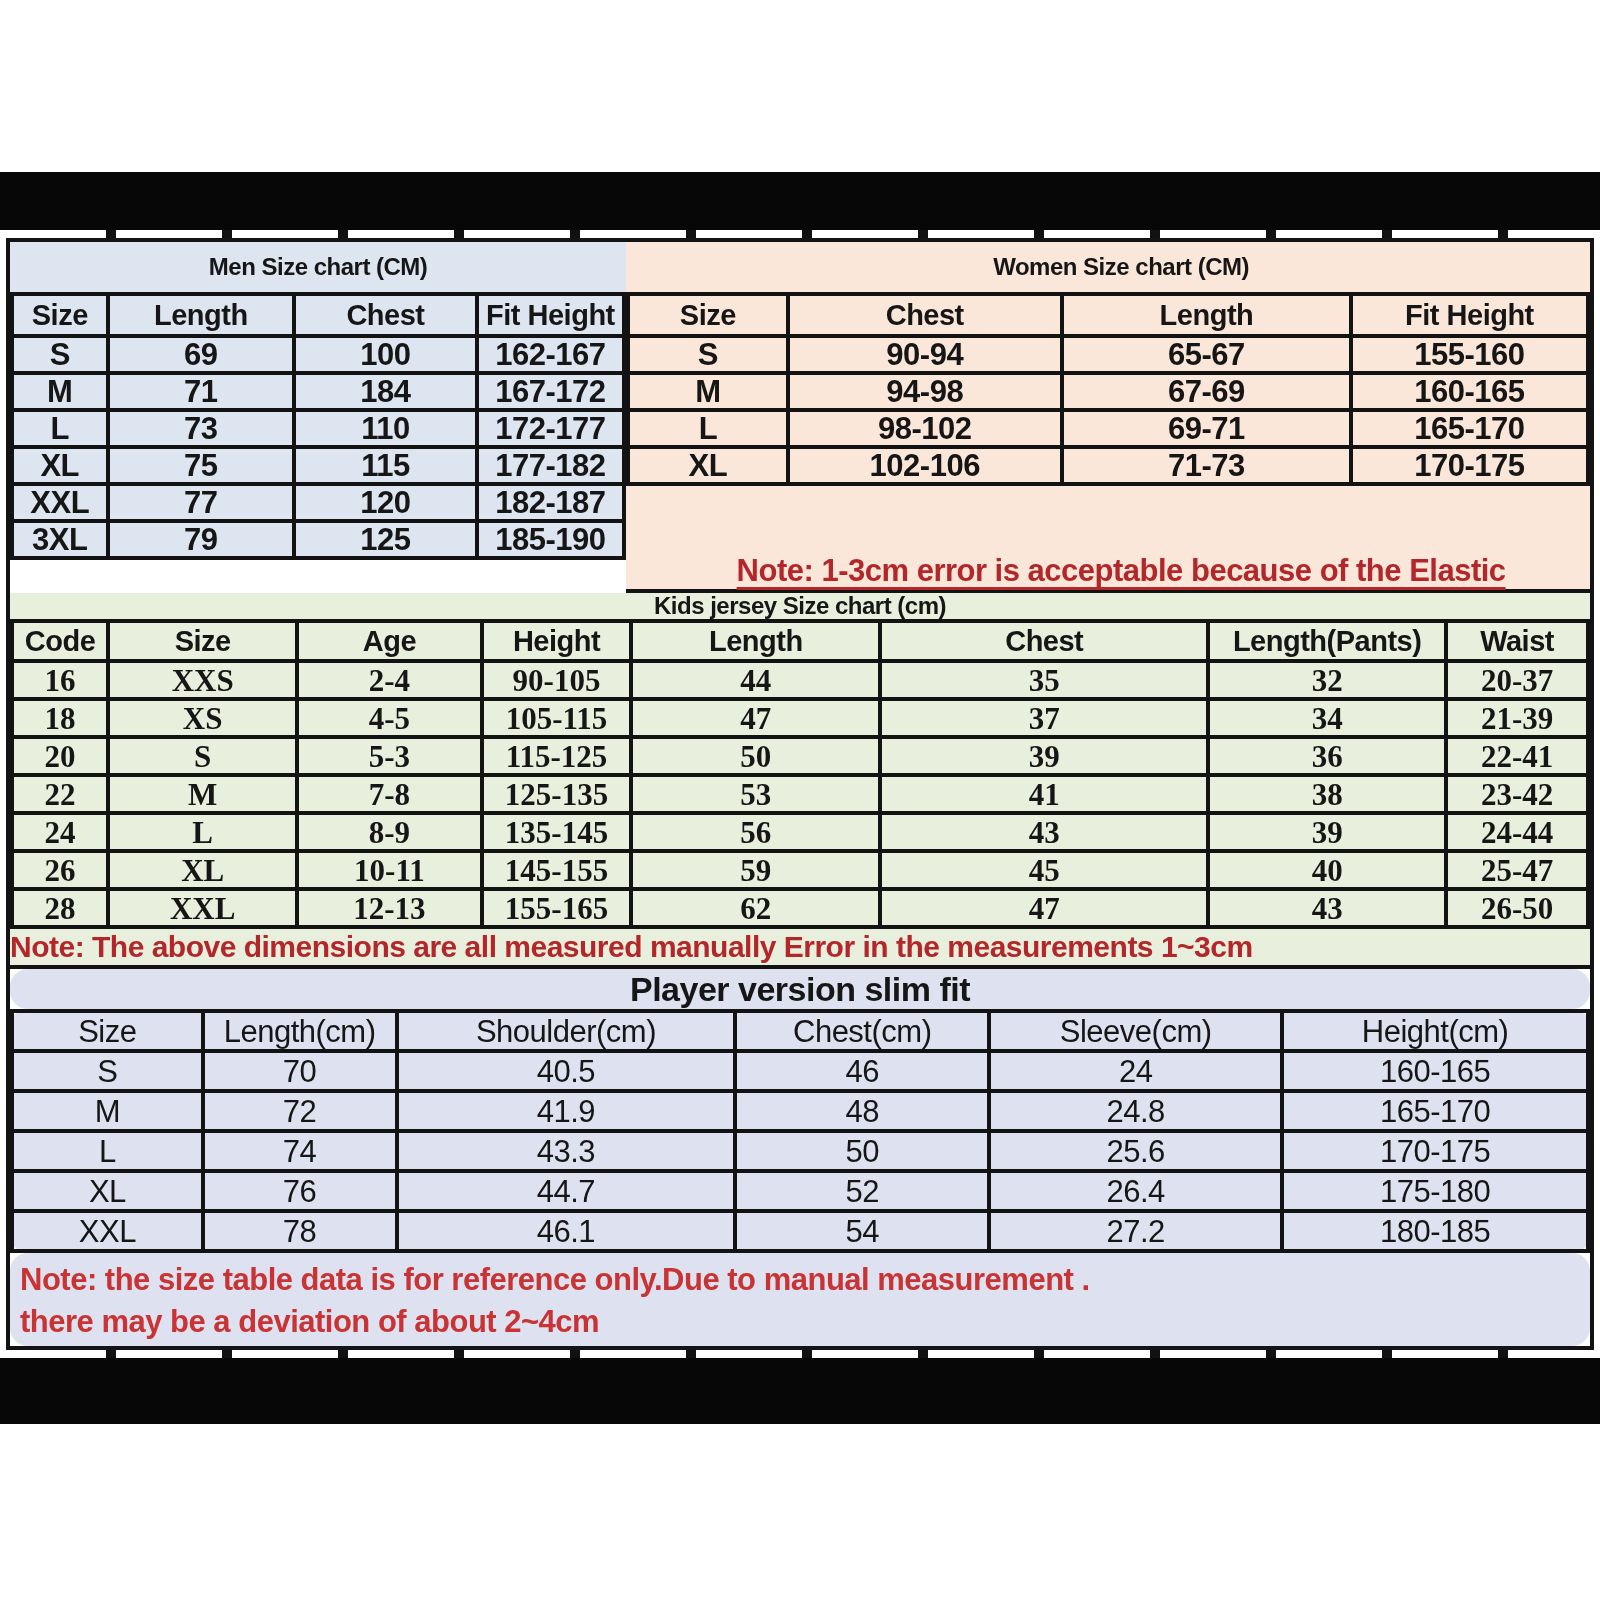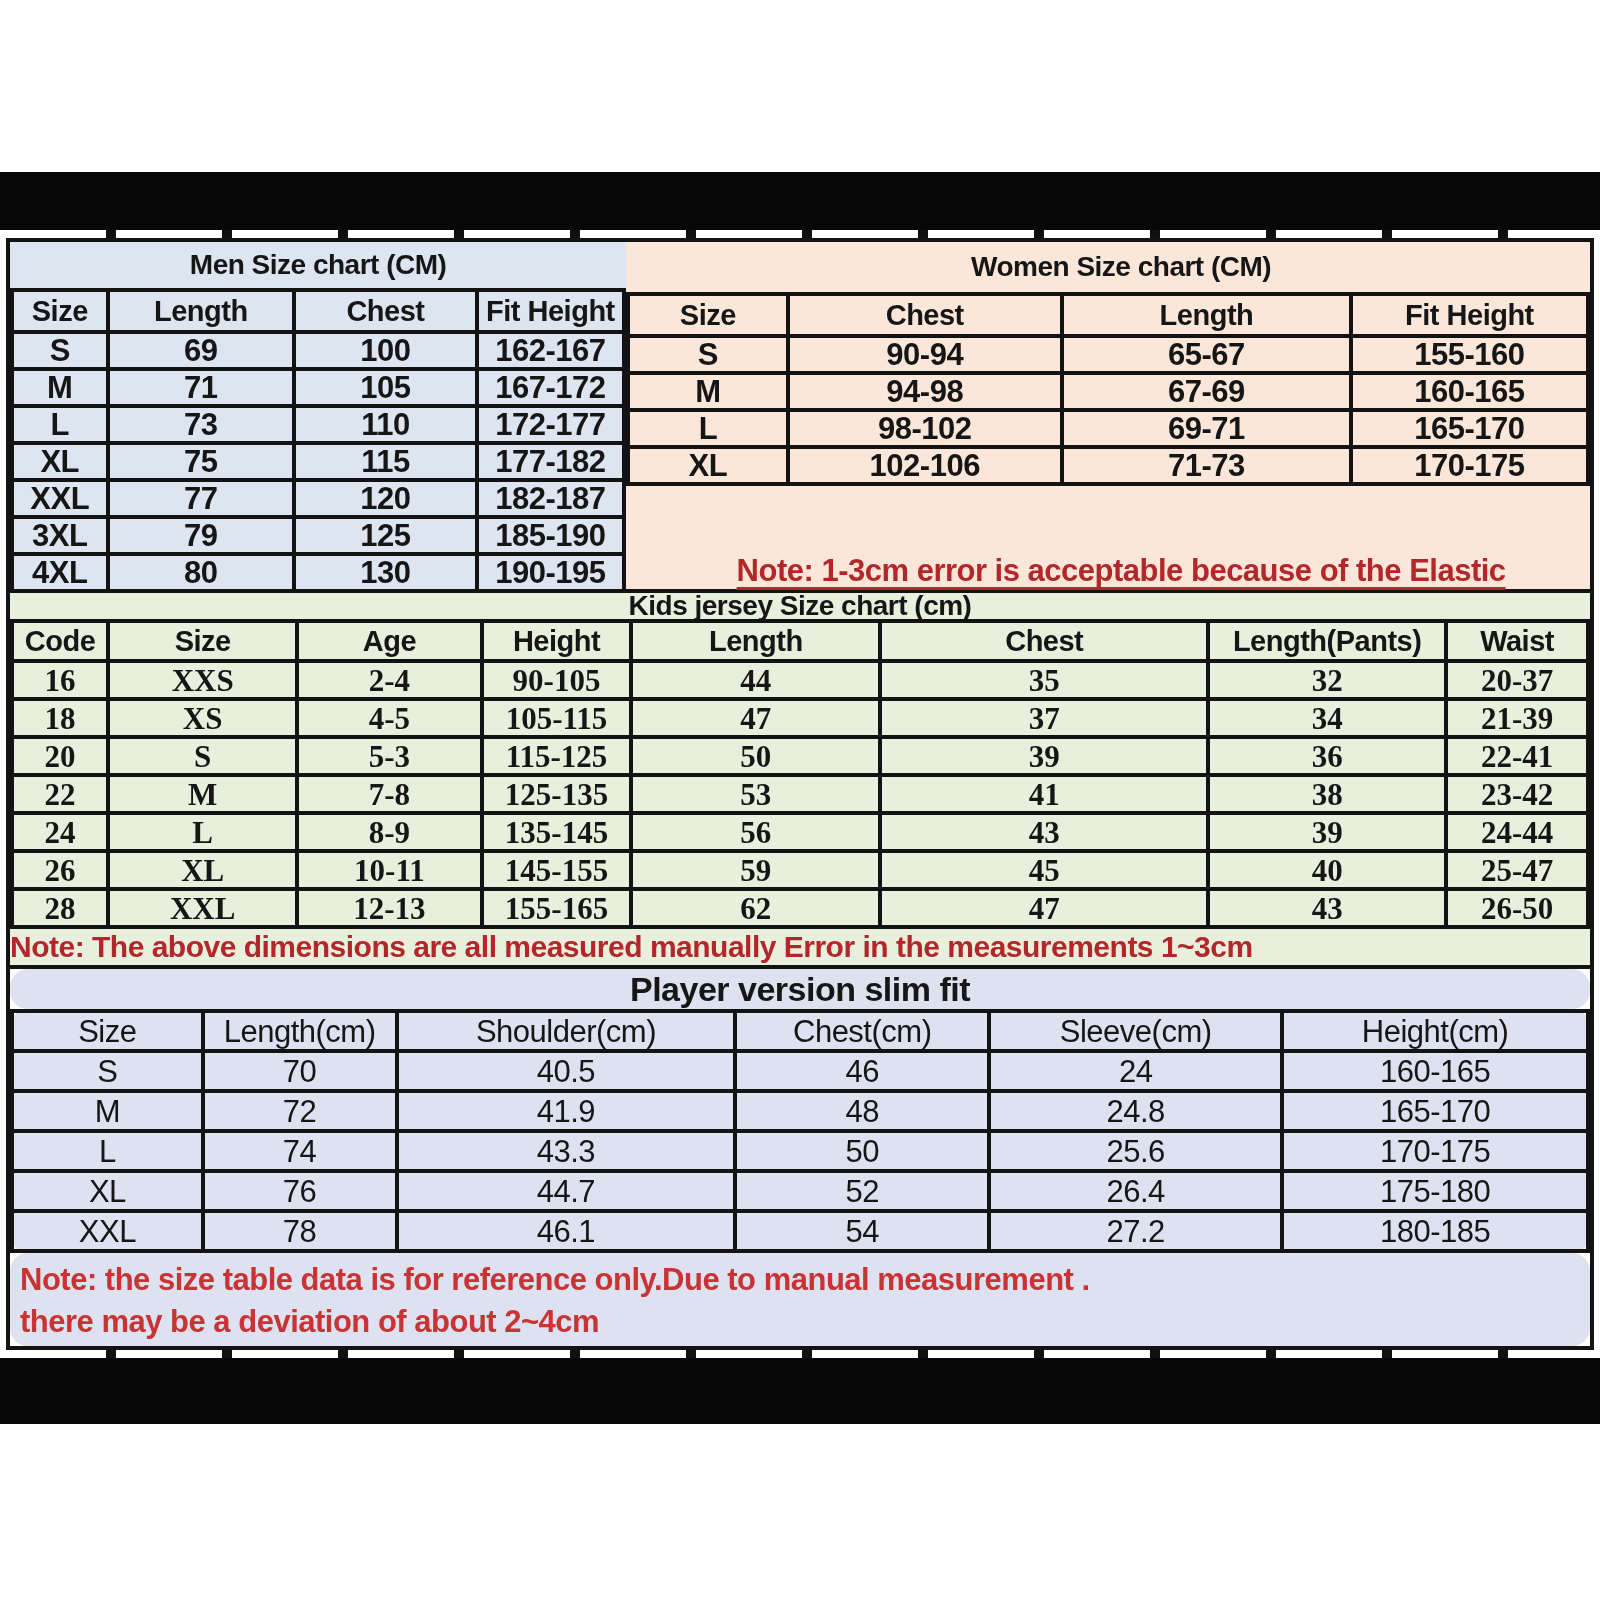--- a/index.html
+++ b/index.html
@@ -21,21 +21,21 @@
   }
 
   
   table { border-collapse:collapse; width:100%; table-layout:fixed; }
   th, td { border:4px solid #131313; text-align:center; vertical-align:middle;
            padding:0; line-height:1; overflow:hidden; }
   th { font-weight:bold; font-size:29px; letter-spacing:-0.5px; }
   td { font-weight:bold; font-size:31px; letter-spacing:-0.5px; }
 
   .t-title { display:flex; align-items:center; justify-content:center;
-             font-weight:bold; font-size:28px; letter-spacing:-0.5px; }
+             font-weight:bold; font-size:24px; letter-spacing:-0.5px; }
 
   
   .men-bg    { background:var(--men_bg,#dde5f1); }
   .women-bg  { background:var(--women_bg,#fbe7d9);padding-left:26px; }
   .kids-bg   { background:var(--kids_bg,#e9efdd); }
   .player-bg { background:var(--player_bg,#dee1ef);border-radius:18px; }
 
   
   .band1 { display:flex; height:351px; }
   .men-section { width:39%; display:flex; flex-direction:column; }
@@ -104,21 +104,21 @@
             <tbody>
               <tr>
                 <td>S</td>
                 <td>69</td>
                 <td>100</td>
                 <td>162-167</td>
               </tr>
               <tr>
                 <td>M</td>
                 <td>71</td>
-                <td>105</td>
+                <td>184</td>
                 <td>167-172</td>
               </tr>
               <tr>
                 <td>L</td>
                 <td>73</td>
                 <td>110</td>
                 <td>172-177</td>
               </tr>
               <tr>
                 <td>XL</td>
@@ -130,26 +130,20 @@
                 <td>XXL</td>
                 <td>77</td>
                 <td>120</td>
                 <td>182-187</td>
               </tr>
               <tr>
                 <td>3XL</td>
                 <td>79</td>
                 <td>125</td>
                 <td>185-190</td>
-              </tr>
-              <tr>
-                <td>4XL</td>
-                <td>80</td>
-                <td>130</td>
-                <td>190-195</td>
               </tr>
             </tbody>
           </table>
       </div>
 
       <div class="women-section">
         <div class="t-title women-bg">Women Size chart (CM)</div>
         <table class="women-bg">
           <colgroup>
             <col style="width:16.6%">

